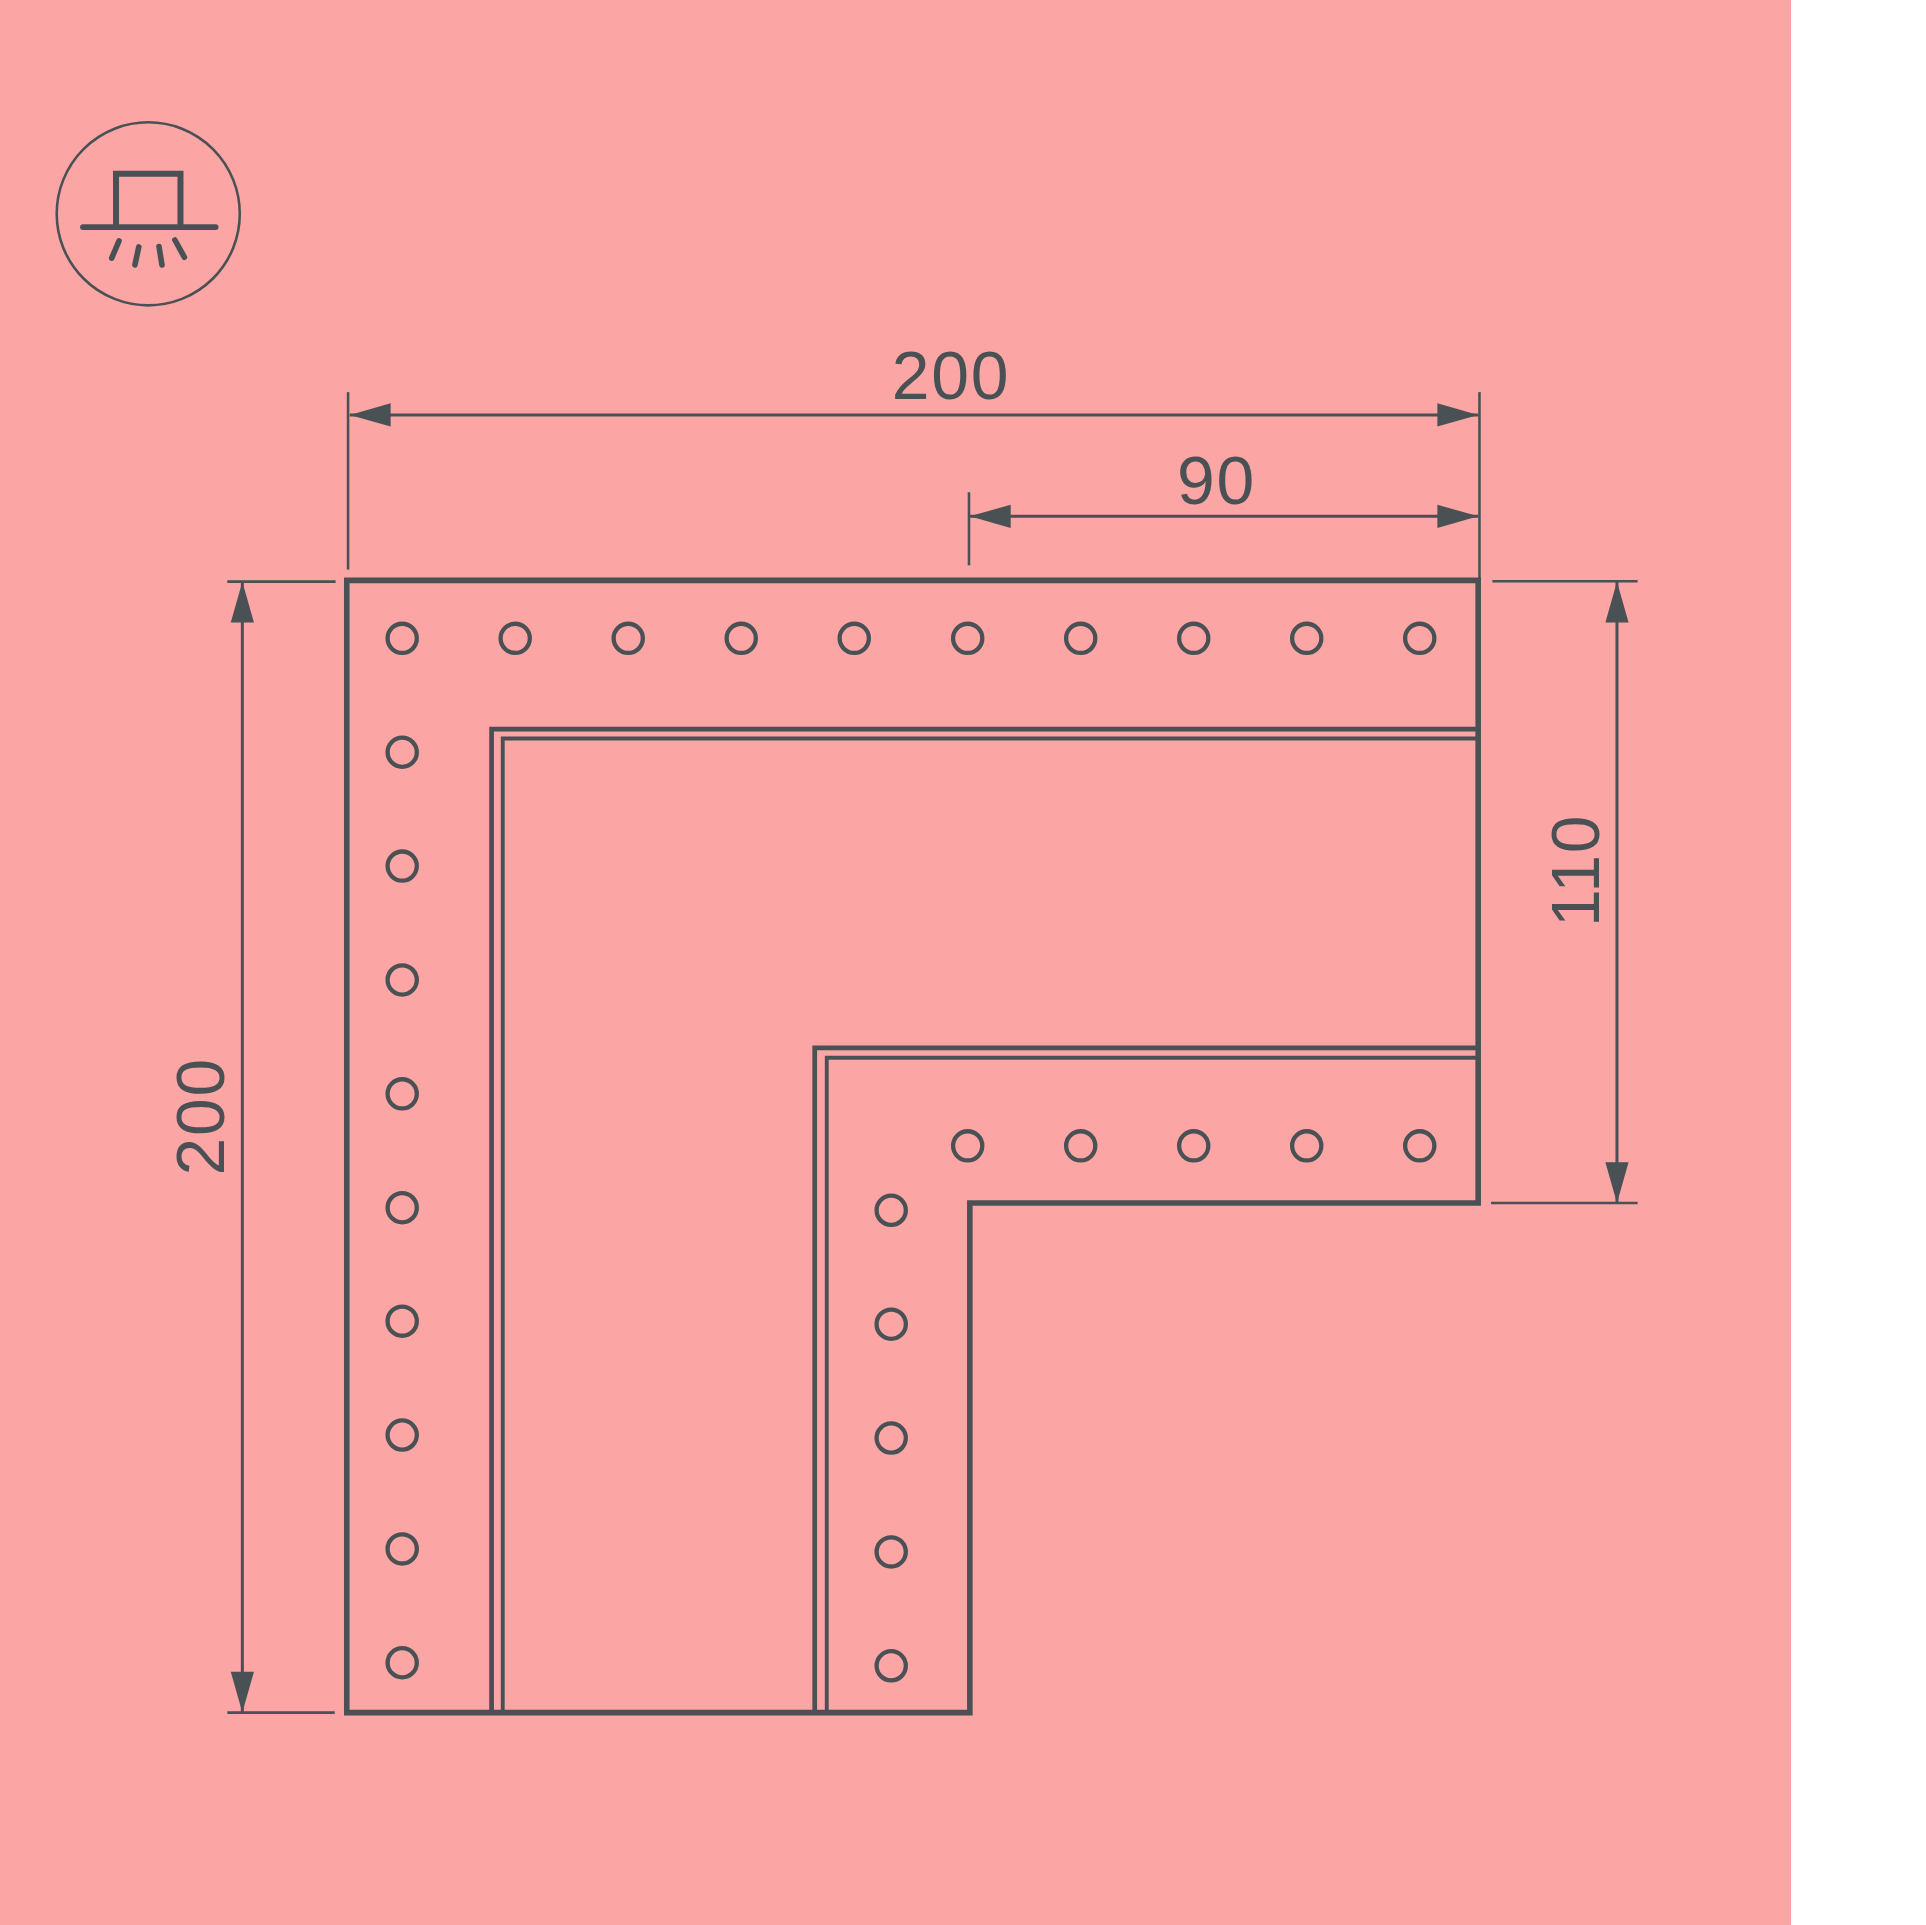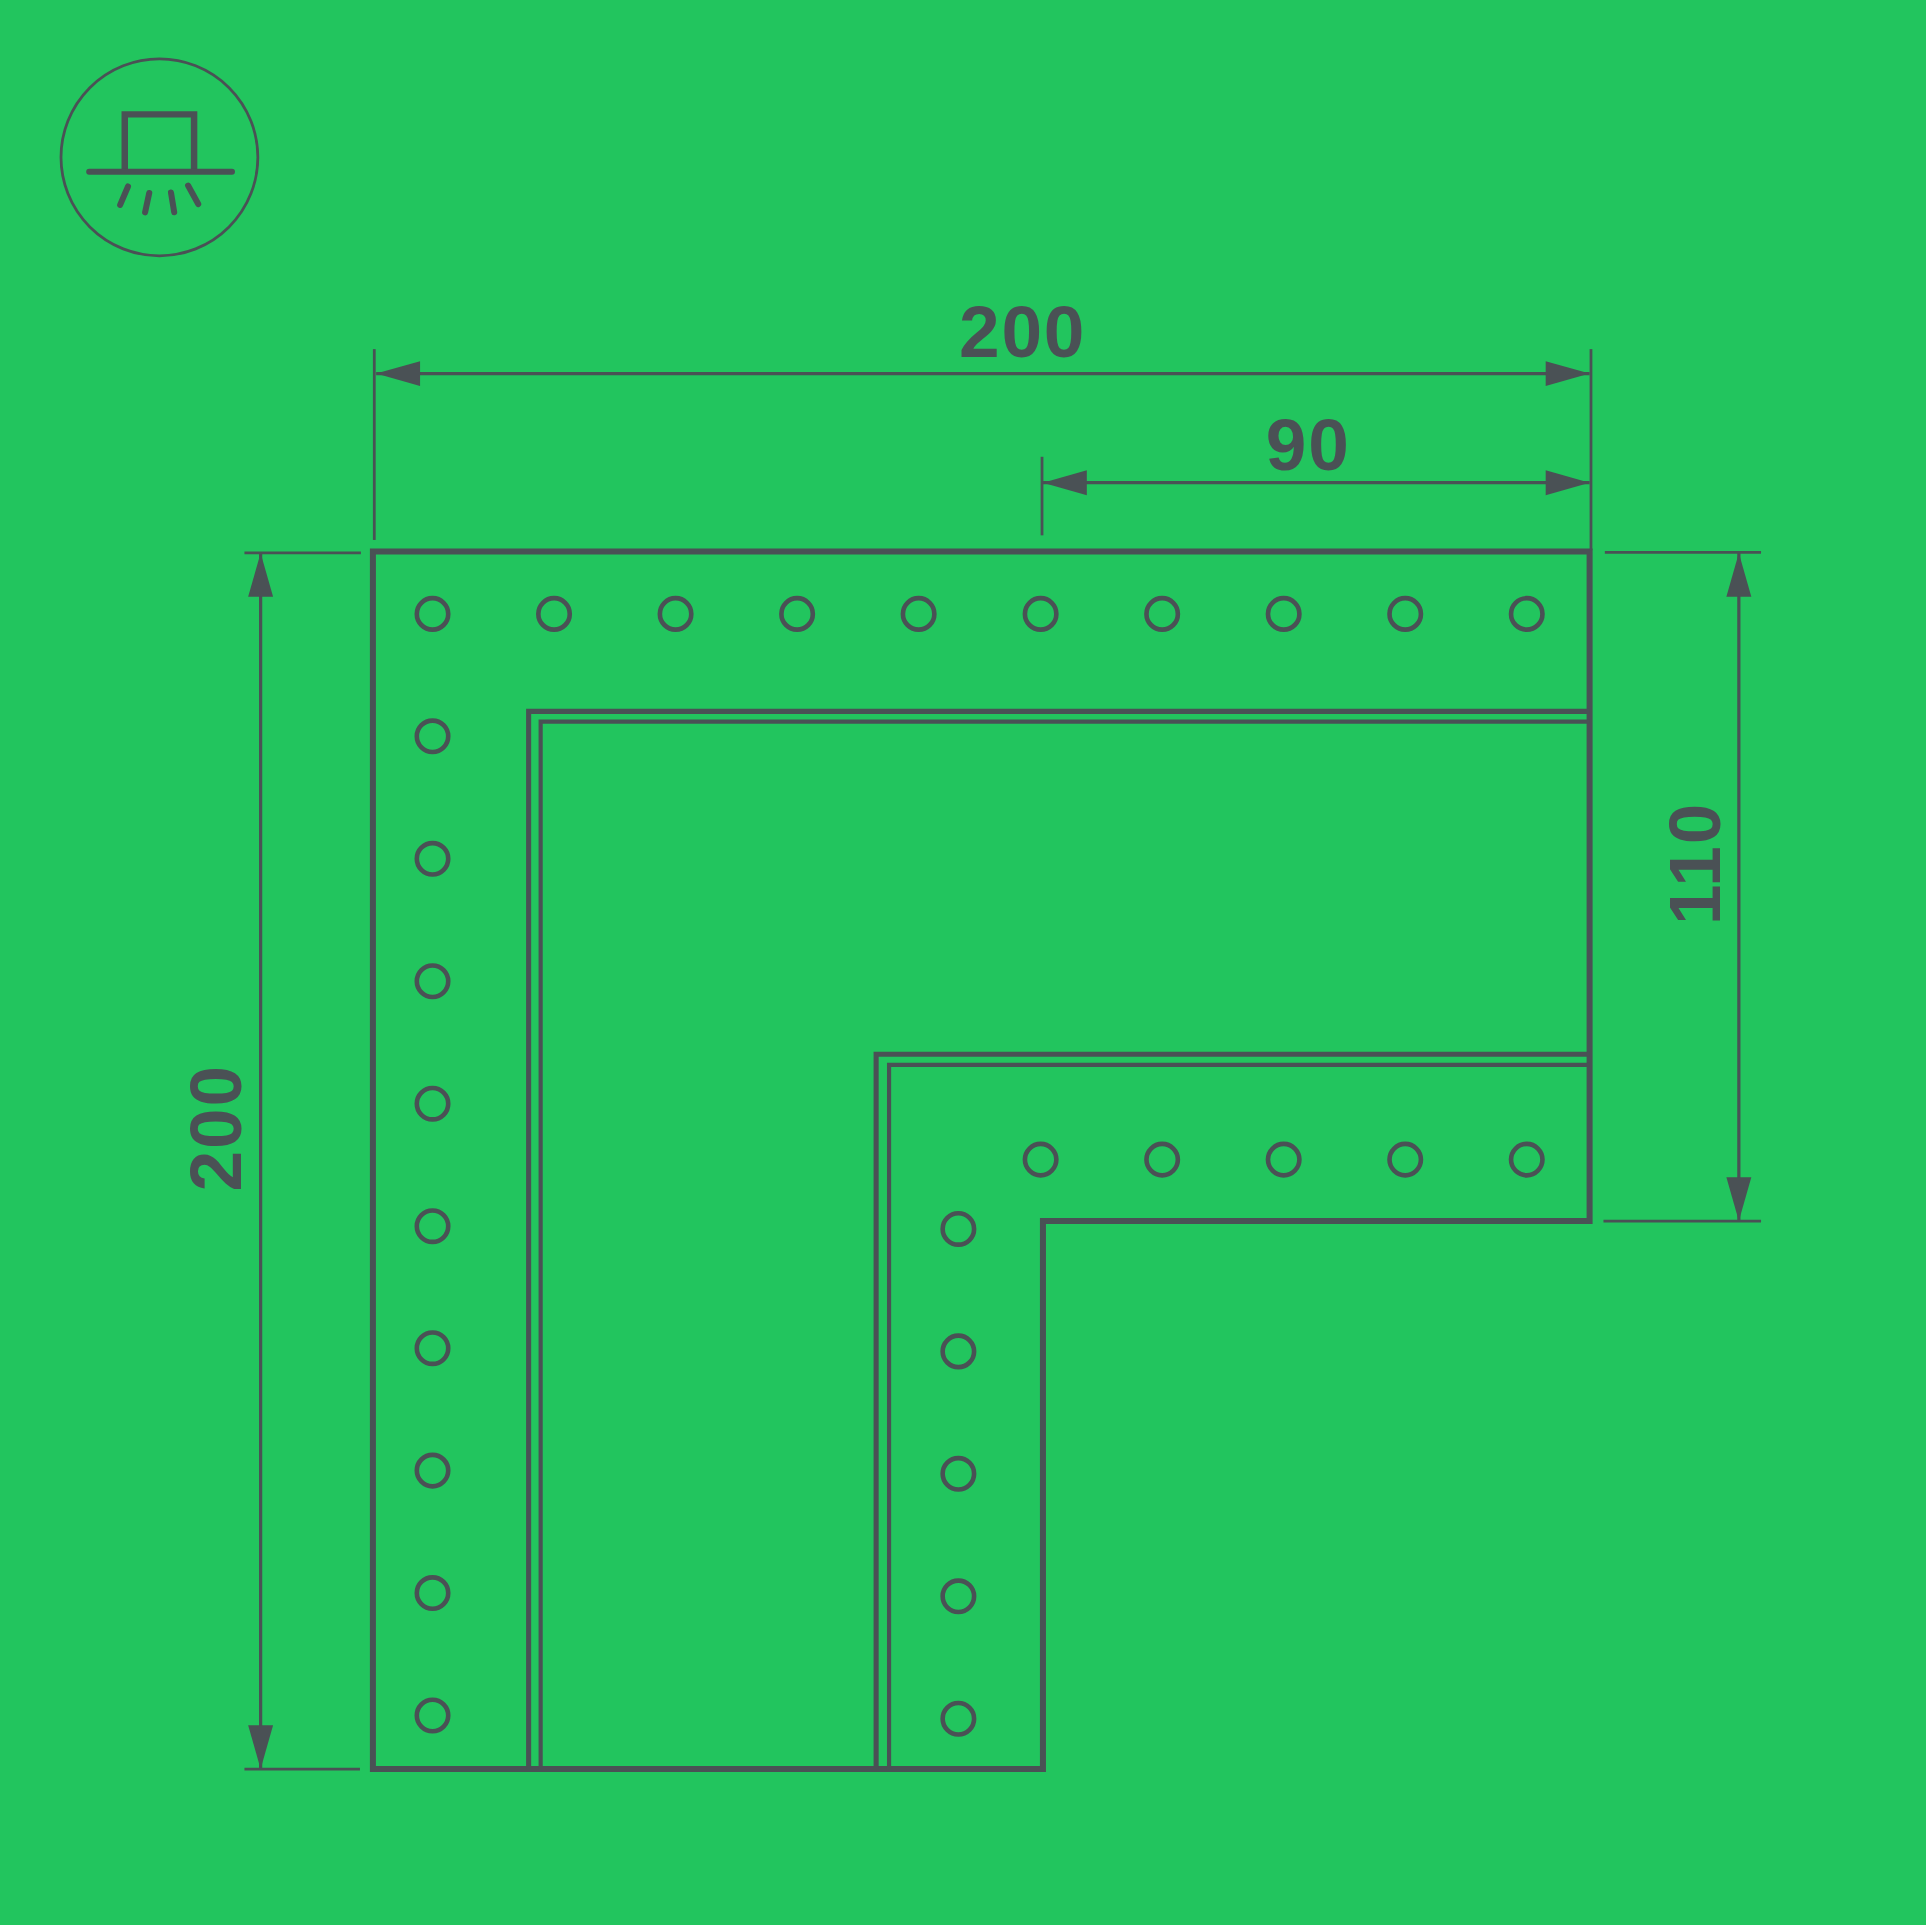--- a/index.html
+++ b/index.html
@@ -2,25 +2,24 @@
 <html style="--line: #4a5155;font-size:7.4px"><head>
 <meta charset="utf-8">
 <style>
   html, body {
     margin: 0;
     padding: 0;
     background: #ffffff;
   }
   .canvas {
     position: relative;
-    width: 1926px;
+    width: 1791px;
     height: 1926px;
-    background: #22c55e;
+    background: #fca5a5;
     font-family: "Liberation Sans", sans-serif;
-    font-weight: bold;
   }
   svg.drawing {
     display: block;
     width: 100%;
     height: 100%;
   }
   .stroke {
     fill: none;
     stroke: var(--line, #4a5155);
     stroke-linecap: butt;

